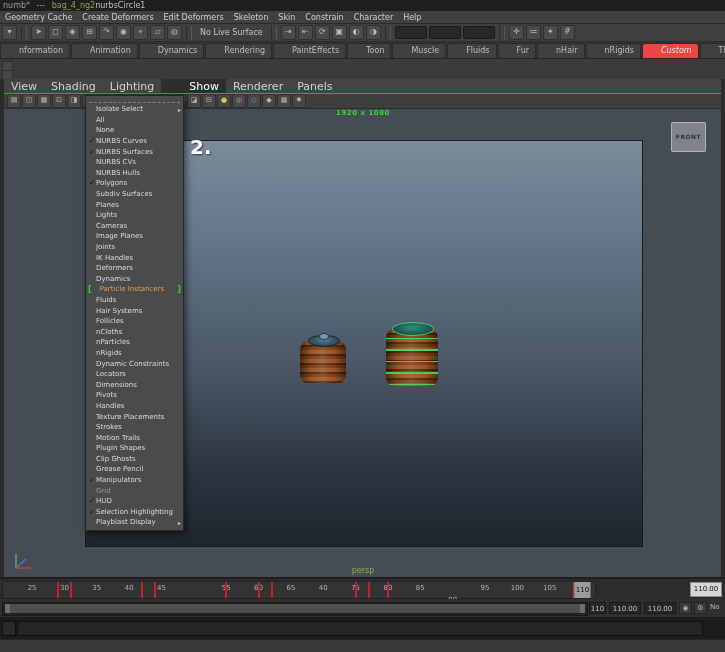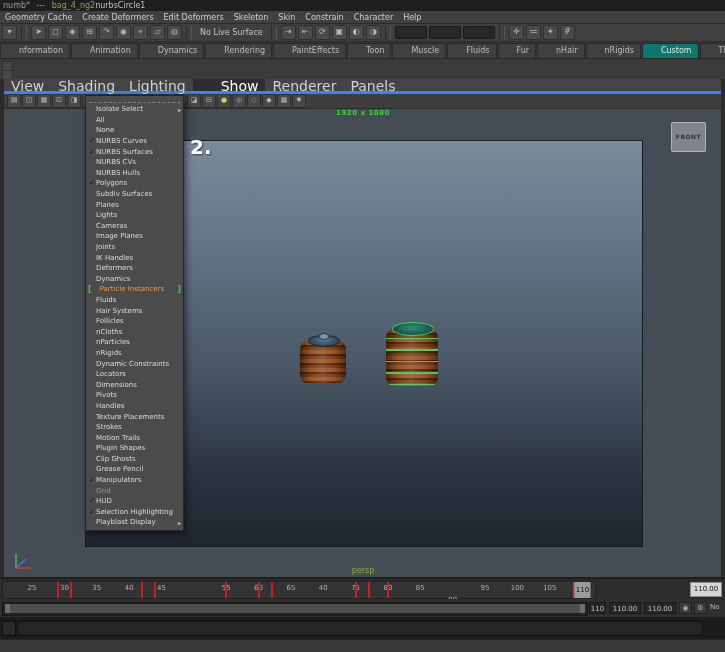--- a/index.html
+++ b/index.html
@@ -24,28 +24,28 @@
          color:#b9b9b9;font-size:8px;line-height:12px;text-align:center;flex:0 0 auto;}
   .ssep{width:4px;height:14px;border-left:1px solid #2b2b2b;border-right:1px solid #575757;margin:0 2px;flex:0 0 auto;}
   .live-label{font-size:8px;color:#c4c4c4;padding:0 4px;white-space:nowrap;}
   .sfield{width:30px;height:11px;background:#282828;border:1px solid #1b1b1b;border-radius:2px;flex:0 0 auto;}
 
   
   .shelftabs{position:absolute;left:0;top:42px;width:100%;height:16px;background:#343434;
              display:flex;align-items:flex-end;color:#bdbdbd;font-size:8px;overflow:hidden;}
   .shelf-tab{padding:2px 6px 2px 18px;background:#404040;border:1px solid #2a2a2a;border-bottom:none;
              margin-right:1px;line-height:10px;border-radius:3px 3px 0 0;white-space:nowrap;}
-  .shelf-tab.active{background:#0f766e;color:#e8e8e8;}
+  .shelf-tab.active{background:#ef4444;color:#e8e8e8;font-style:italic;}
   .shelf{position:absolute;left:0;top:58px;width:100%;height:21px;background:#3b3b3b;border-top:1px solid #262626;box-sizing:border-box;}
   .shelf .mini{position:absolute;width:9px;height:8px;background:#474747;border:1px solid #2e2e2e;left:2px;}
   .shelf .m1{top:2px;} .shelf .m2{top:11px;}
 
   
   .panelmenus{position:absolute;top:79px;left:4px;right:4px;height:15px;background:#444444;
-              display:flex;color:#d2d2d2;font-size:14px;line-height:15px;border-bottom:3px solid #3b82f6;box-sizing:border-box;}
+              display:flex;color:#d2d2d2;font-size:11px;line-height:15px;border-bottom:1px solid #3b82f6;box-sizing:border-box;}
   .pmenu{padding:0 7px;}
   .pmenu.open{background:#2e2e2e;color:#ffffff;padding-left:28px;}
   .paneltoolbar{position:absolute;top:94px;left:4px;right:4px;height:15px;background:#3e3e3e;
                 display:flex;align-items:center;gap:1px;padding-left:3px;box-sizing:border-box;border-bottom:1px solid #2b2b2b;}
   .ticon{width:12px;height:12px;background:#484848;border:1px solid #2f2f2f;border-radius:2px;
          color:#b5b5b5;font-size:7px;line-height:11px;text-align:center;flex:0 0 auto;}
 
   
   .viewport{position:absolute;top:109px;left:4px;right:4px;bottom:75px;background:#454c54;}
   .gate{position:absolute;left:81px;top:31px;width:556px;height:405px;border:1px solid #121d24;

